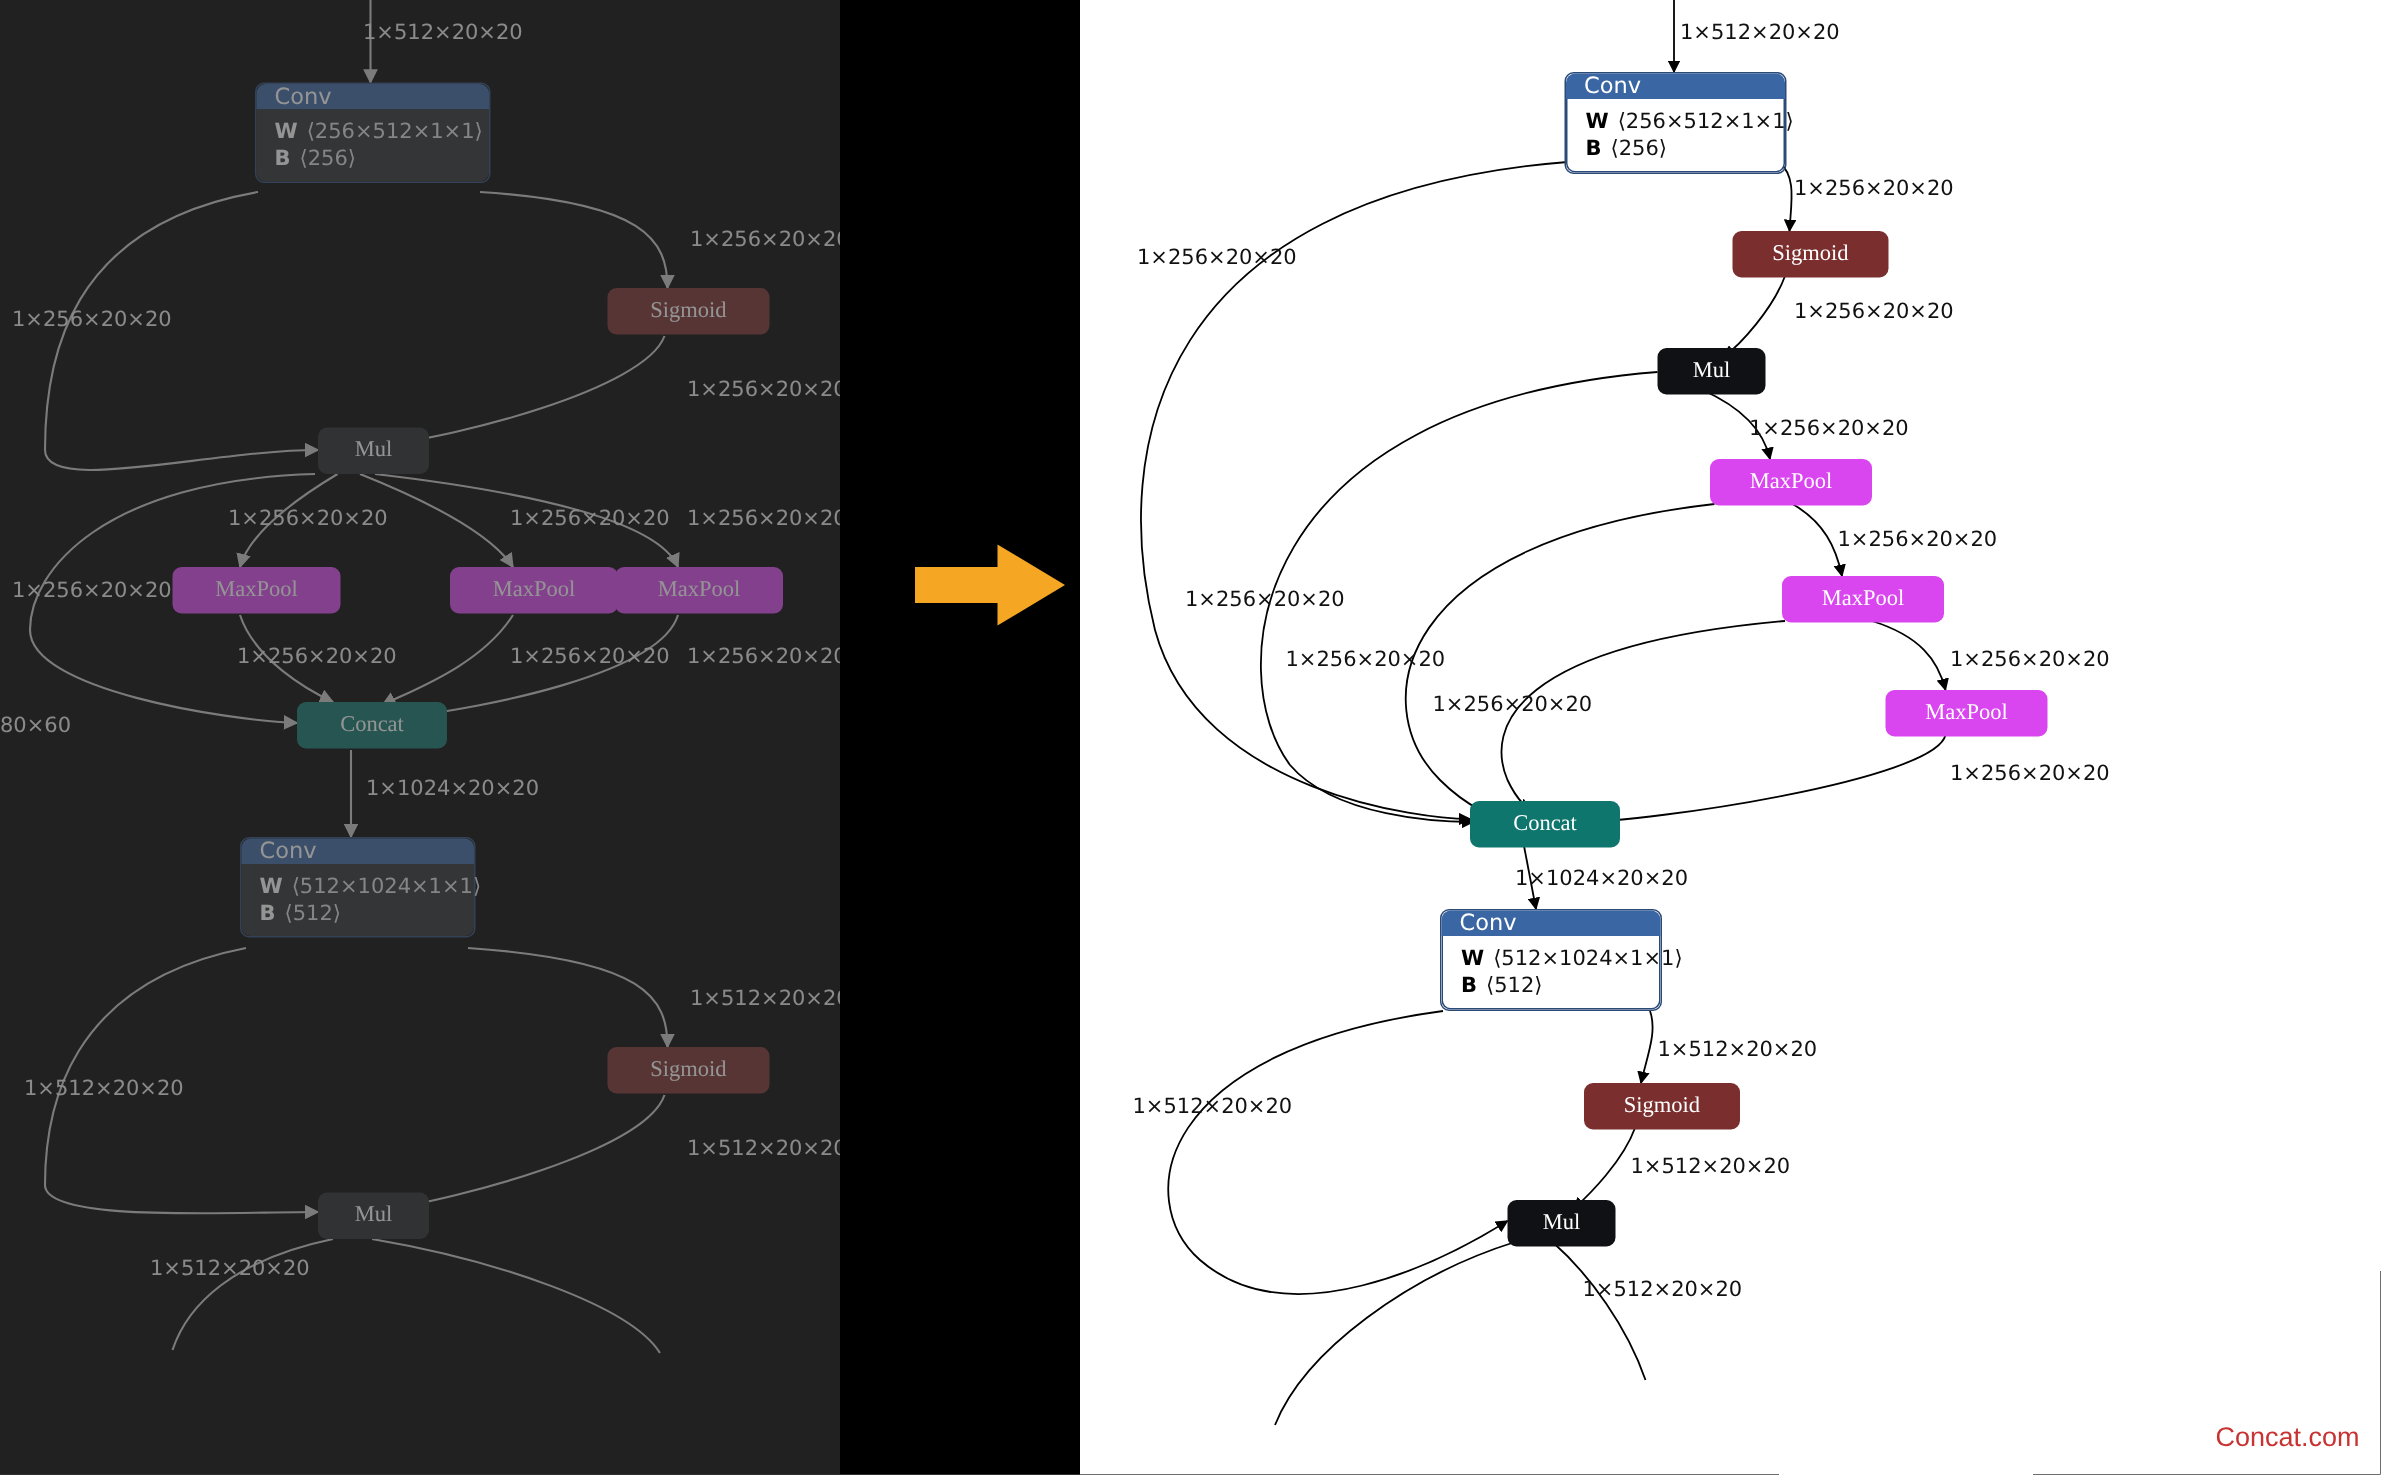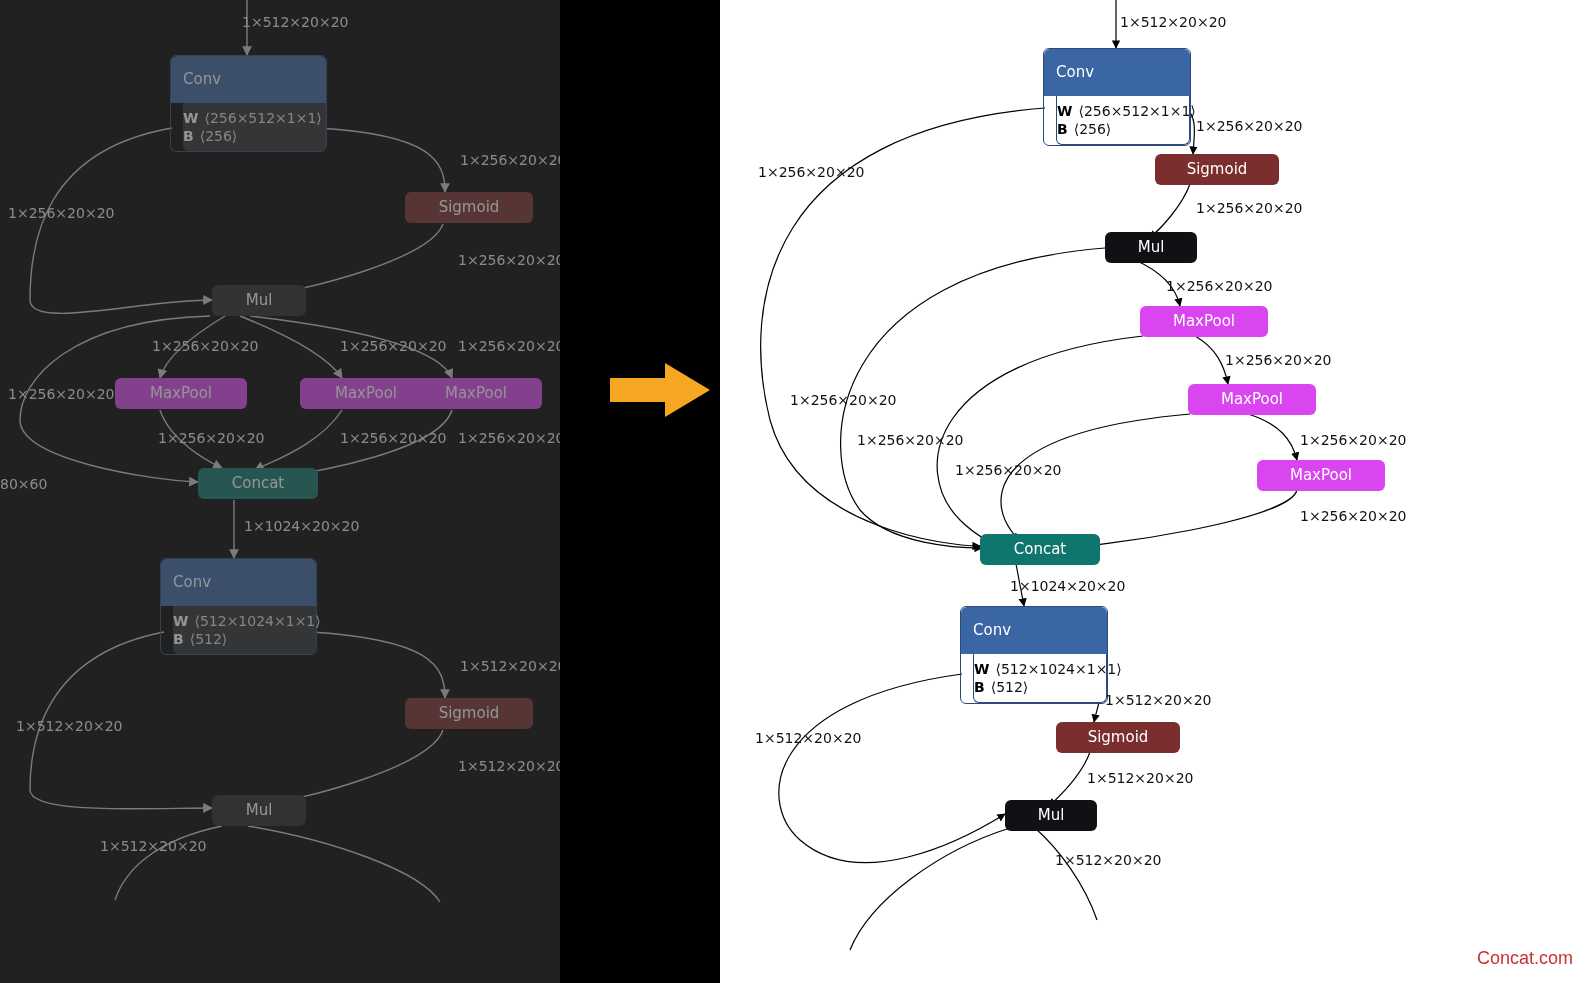--- a/index.html
+++ b/index.html
@@ -3,25 +3,25 @@
 <meta charset="utf-8">
 <style>
   html, body { margin:0; padding:0; width:1587px; height:983px; font-family:"DejaVu Sans","Segoe UI",Arial,sans-serif; overflow:hidden; background:#000; }
   .stage { position:relative; width:1587px; height:983px; }
   .panel { position:absolute; top:0; height:983px; }
   .panel.left  { left:0;    width:560px; background:#000; }
   .panel.right { left:720px; width:867px; background:#fff; }
   .panel svg.edges { position:absolute; inset:0; width:100%; height:100%; pointer-events:none; }
 
   .node { position:absolute; border-radius:6px; font-size:15px; line-height:1; }
-  .node-label { padding:8px 24px; color:#fff; text-align:center; white-space:nowrap; border-radius:6px; }
+  .node-label { padding:8px 14px; color:#fff; text-align:center; white-space:nowrap; border-radius:6px;font-family:Liberation Serif, serif; }
 
   .node.conv  { border:1px solid #2b4a78; }
-  .node.conv .hdr  { background:#3a67a3; color:#fff; padding:16px 12px; border-top-left-radius:6px; border-top-right-radius:6px; font-size:15px; }
-  .node.conv .body { background:#2b2d31; color:#ddd; padding:6px 0; font-size:14px; border-bottom-left-radius:6px; border-bottom-right-radius:6px;margin-left:12px; }
+  .node.conv .hdr  { background:#3a67a3; color:#fff; padding:1px 12px; border-top-left-radius:6px; border-top-right-radius:6px; font-size:15px; }
+  .node.conv .body { background:#2b2d31; color:#ddd; padding:6px 12px; font-size:14px; border-bottom-left-radius:6px; border-bottom-right-radius:6px; }
   .node.conv .body .row { padding:2px 0; }
   .node.conv .body .k { font-weight:bold; color:#fff; margin-right:6px; }
 
   .right .node.conv .body { background:#fff; color:#111; border:1px solid #2b4a78; border-top:none; }
   .right .node.conv .body .k { color:#000; }
 
   .sigmoid { background:#7a2e2e; }
   .mul     { background:#23262b; }
   .maxpool { background:#d946ef; }
   .concat  { background:#0f766e; }

